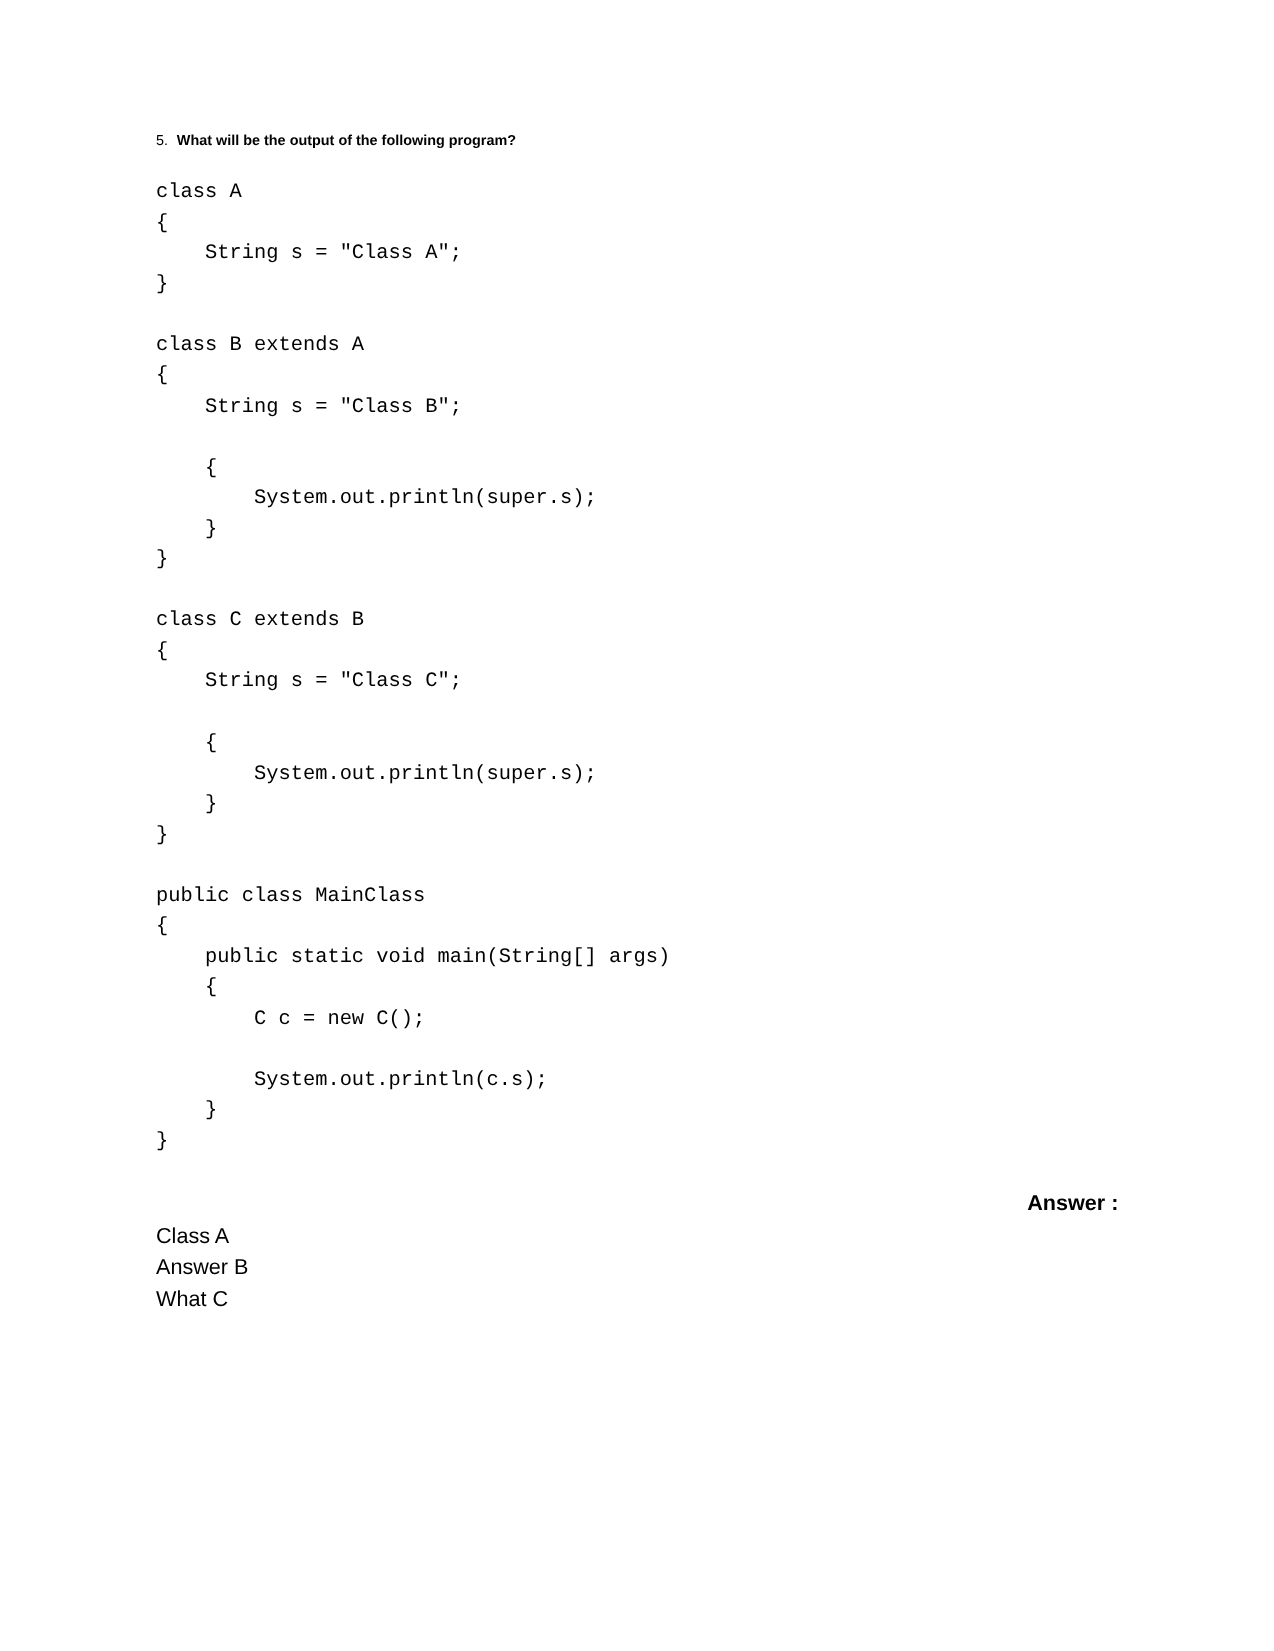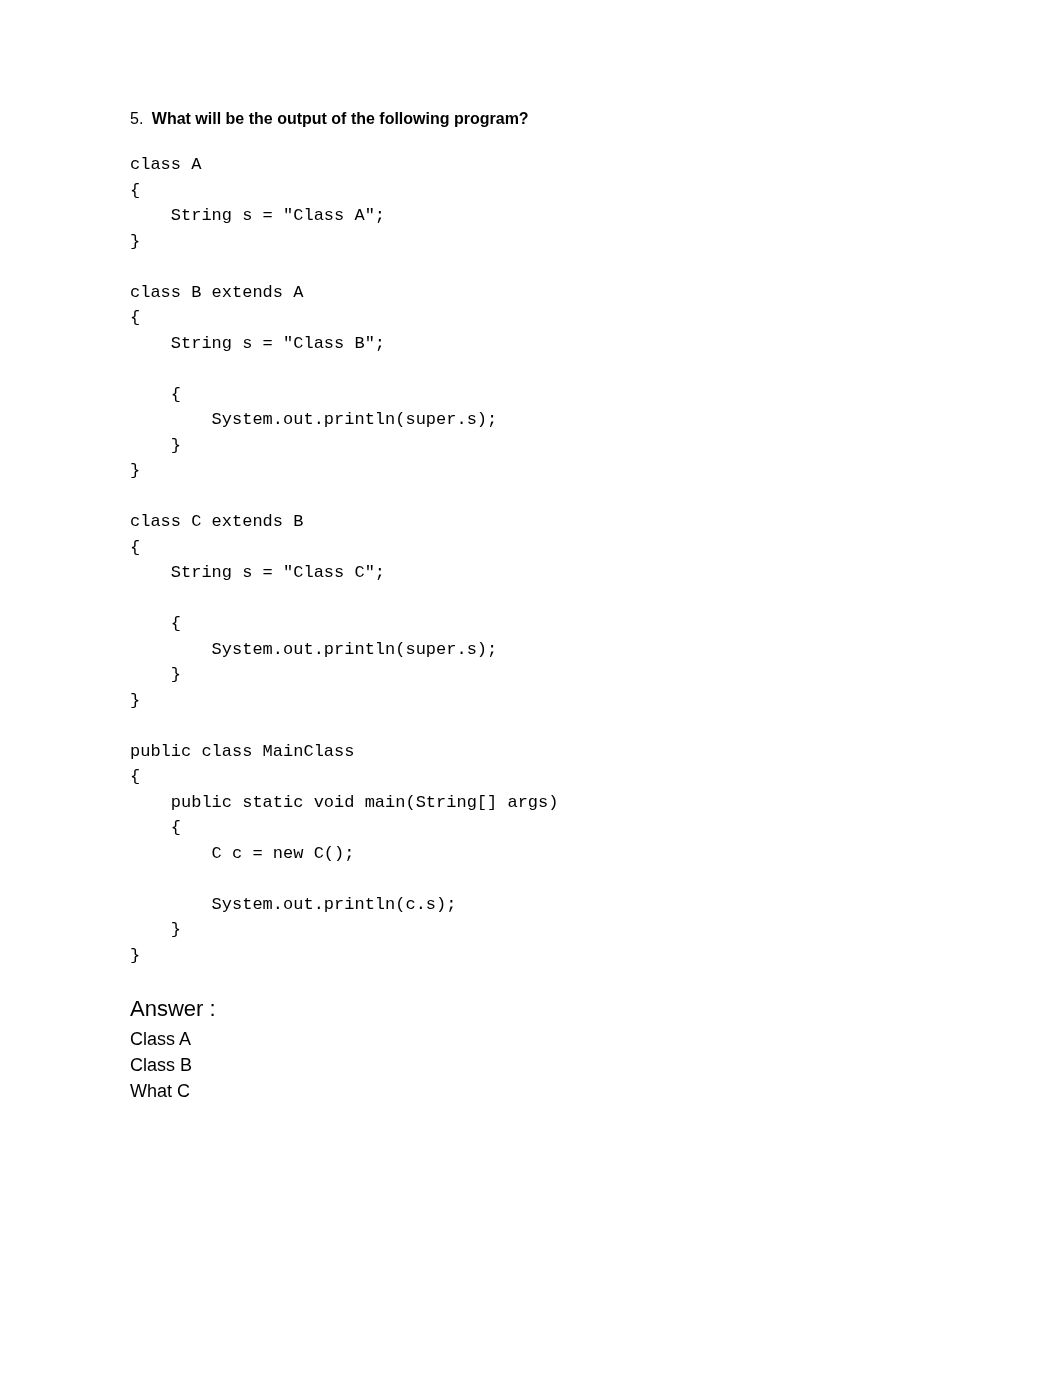--- a/index.html
+++ b/index.html
@@ -8,41 +8,42 @@
       box-sizing: border-box;
     }
     body {
       background: #ffffff;
       font-family: Arial, Helvetica, sans-serif;
       color: #000000;
       width: 1062px;
       padding: 110px 130px 100px 130px;
     }
     .question-line {
-      font-size: 16px;
+      font-size: 12px;
       margin-bottom: 24px;
     }
     .question-number {
       font-weight: normal;
       margin-right: 4px;
     }
     .question-text {
       font-weight: bold;
     }
     .code-block {
       font-family: "Courier New", Courier, monospace;
       font-size: 17px;
       line-height: 1.5;
       white-space: pre;
       margin-bottom: 28px;
     }
     .answer-label {
-      font-weight: normal;
-      font-size: 22px;
+      font-weight: bold;
+      font-size: 18px;
       margin-bottom: 4px;
+      text-align: right;
     }
     .answer-line {
       font-size: 18px;
       line-height: 1.45;
     }
   </style>
 </head>
 <body>
 
 <div class="question-line">
@@ -78,14 +79,14 @@
     public static void main(String[] args)
     {
         C c = new C();
  
         System.out.println(c.s);
     }
 }</div>
 
 <div class="answer-label">Answer :</div>
 <div class="answer-line">Class A</div>
-<div class="answer-line">Class B</div>
+<div class="answer-line">Answer B</div>
 <div class="answer-line">What C</div>
 
 </body></html>

